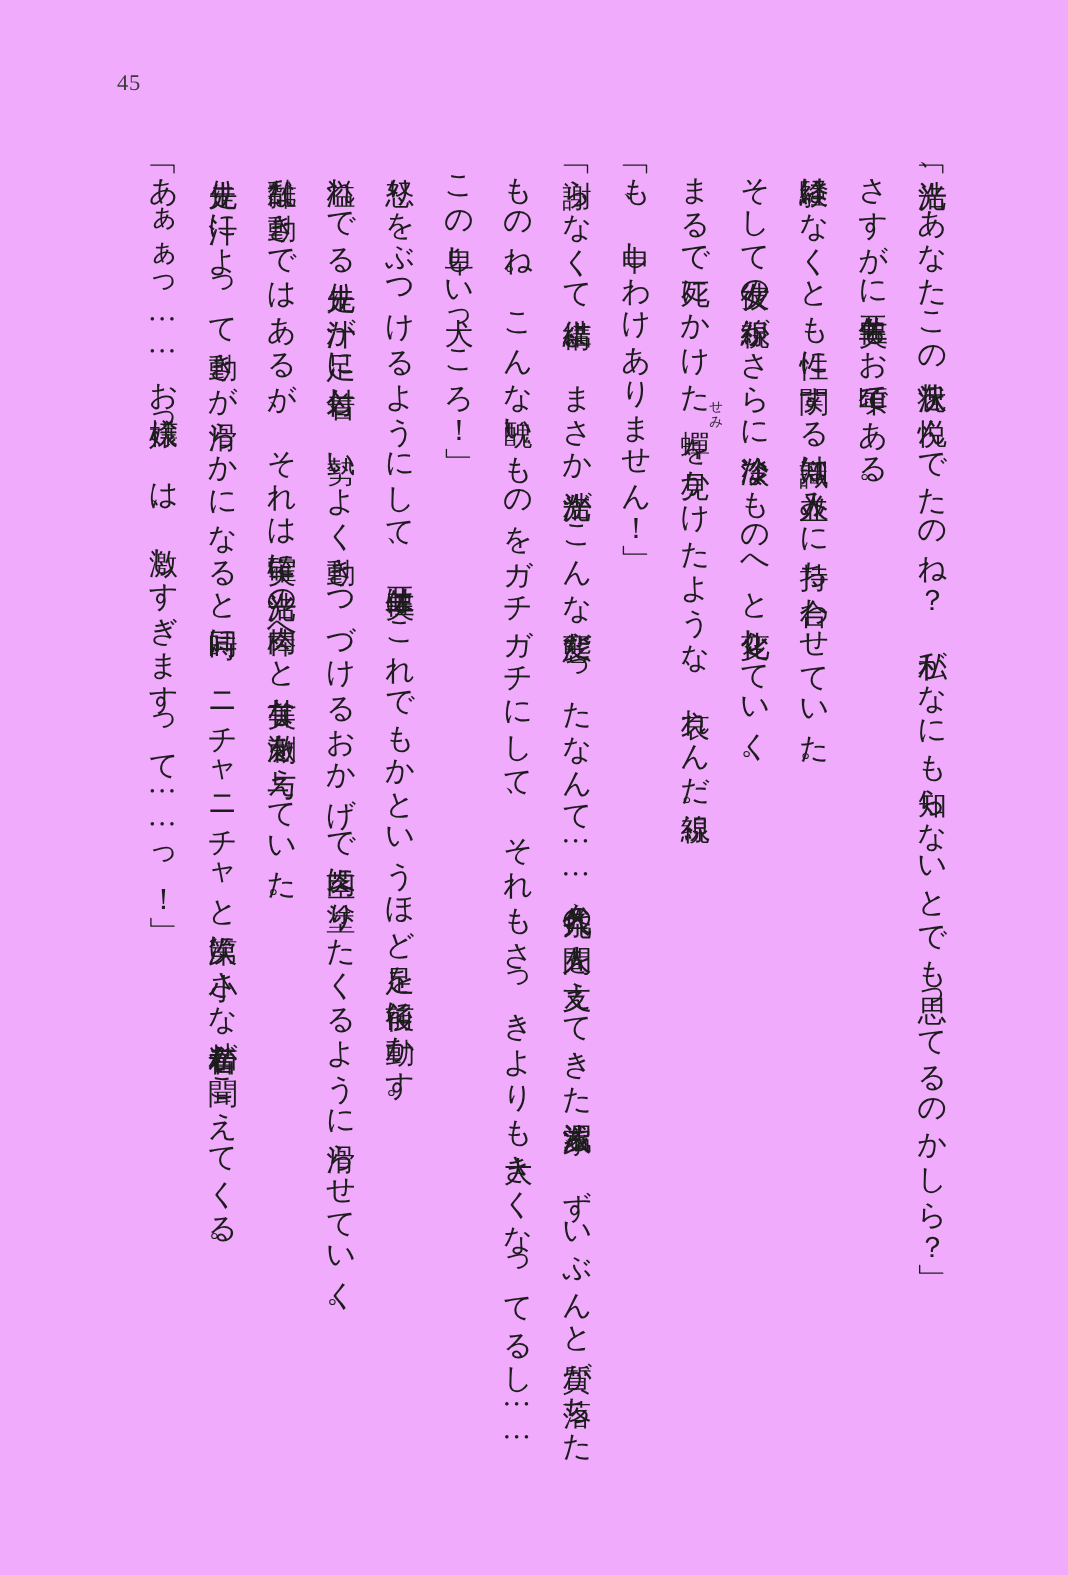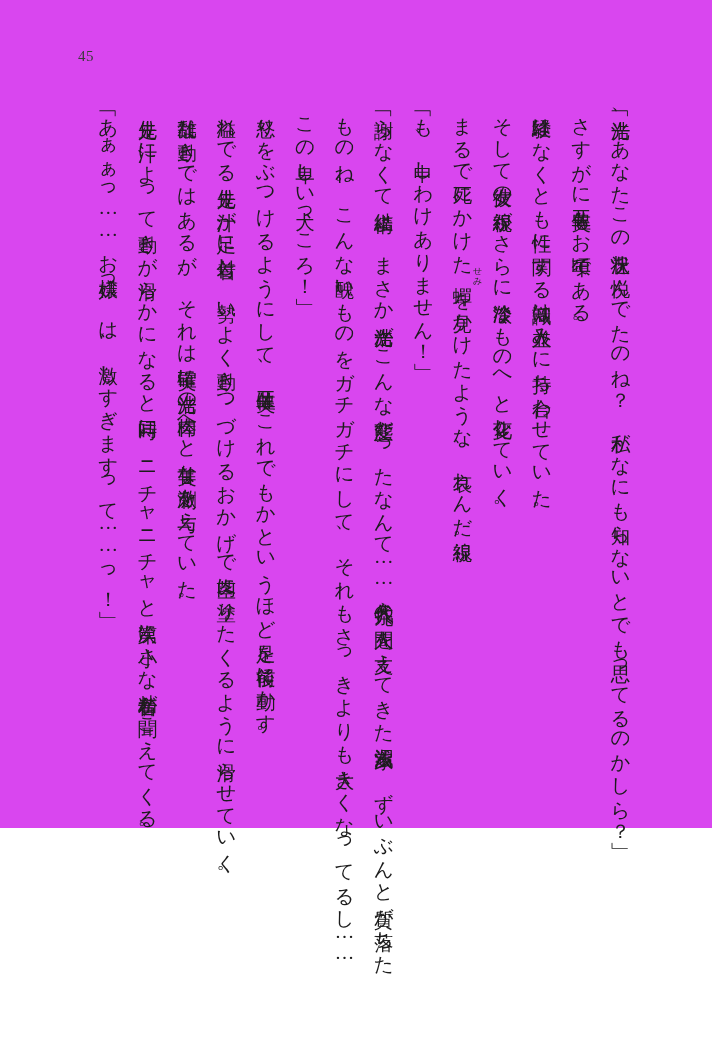--- a/index.html
+++ b/index.html
@@ -14,22 +14,22 @@
     color: #1a1a1a;
     overflow: hidden;
     position: relative;
   }
 
   .page {
     position: absolute;
     left: 0;
     top: 0;
     width: 712px;
-    height: 828px;
-    background: #d946ef;
+    height: 1050px;
+    background: #f0abfc;
   }
 
   
   .page-number {
     position: absolute;
     left: 78px;
     top: 48px;
     font-size: 15px;
     letter-spacing: 0.5px;
     color: #3a3a3a;

